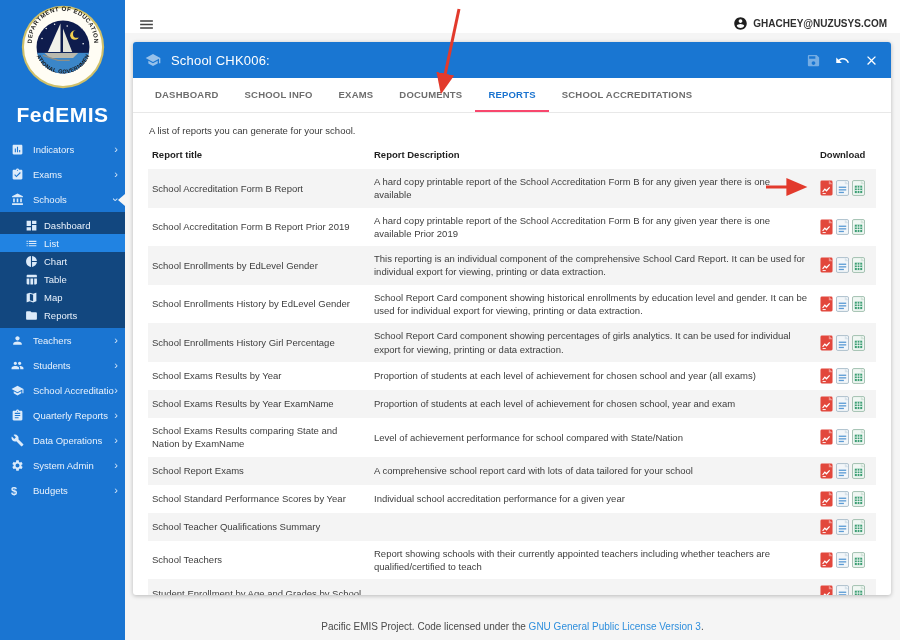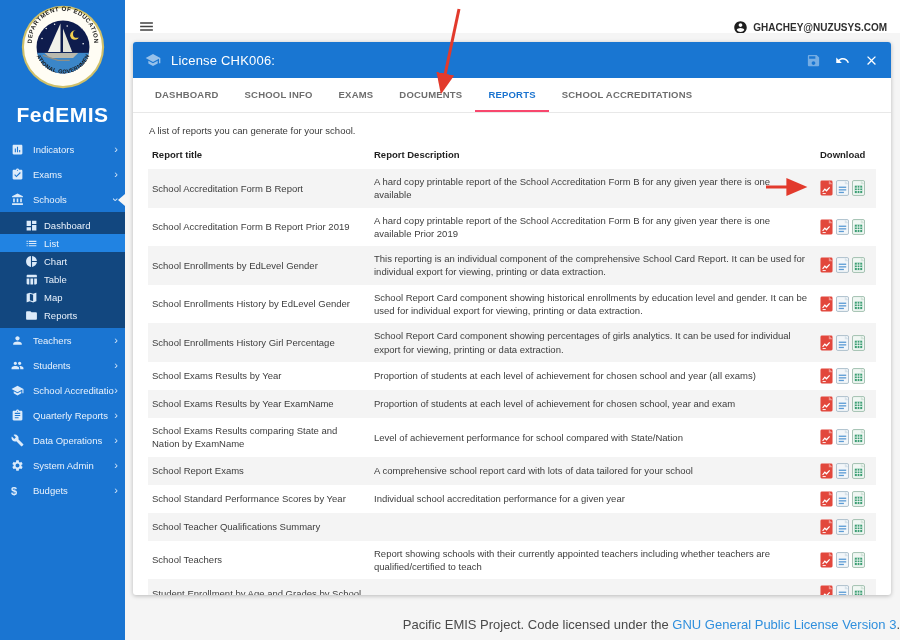--- a/index.html
+++ b/index.html
@@ -20,22 +20,22 @@
   .edge-marker{position:absolute;right:0;top:50%;margin-top:-6px;width:0;height:0;
                border-top:6px solid transparent;border-bottom:6px solid transparent;border-right:7px solid #f5f5f5}
   .submenu{background:#12477f;padding:4px 0}
   .sub-item{display:flex;align-items:center;height:18px;padding-left:25px;color:#e9f2fc;font-size:9.5px;cursor:pointer}
   .sub-item .nav-icon{width:13px;margin-right:6px}
   .sub-item.active{background:#2183e2}
   .dollar{font-size:11px;font-weight:bold;color:#dcebfa}
 
   
   .main{position:absolute;left:125px;top:0;width:775px;height:640px}
-  .topbar{height:39px;background:#fff;border-bottom:1px solid #e2e2e2;display:flex;align-items:flex-end;
-          padding:3px 13px;box-sizing:border-box}
+  .topbar{height:39px;background:#fff;border-bottom:1px solid #e2e2e2;display:flex;align-items:flex-start;
+          padding:16px 13px;box-sizing:border-box}
   .hamburger{display:flex;color:#424242;cursor:pointer}
   .user{margin-left:auto;display:flex;align-items:center;gap:5px;font-size:10px;font-weight:bold;color:#2e2e2e}
   .user-icon{display:flex;color:#1f1f1f}
   .content{position:absolute;top:33px;left:0;right:0;bottom:0;background:#f5f5f5}
 
   .card{position:absolute;left:8px;top:9px;width:758px;height:553px;background:#fff;border-radius:3px;
         box-shadow:0 1px 4px rgba(0,0,0,.25);overflow:hidden}
   .card-header{height:36px;background:#1976d2;display:flex;align-items:center;padding:0 12px;color:#fff}
   .cap-icon{display:flex;color:#fff;opacity:.55}
   .card-title{font-size:13px;font-weight:500;margin-left:10px;letter-spacing:.2px}
@@ -51,21 +51,21 @@
   .subtitle{font-size:9.5px;color:#393939;padding:12px 16px 6px}
 
   .rtable{margin:1px 15px 0}
   .thead,.trow{display:grid;grid-template-columns:210px 1fr 52px;column-gap:12px;align-items:center}
   .thead{font-size:9.5px;font-weight:bold;color:#1f1f1f;padding:6px 4px 9px}
   .trow{font-size:9.5px;color:#3d3d3d;padding:6px 4px;line-height:1.4}
   .trow.striped{background:#f4f4f4}
   .col-dl{display:flex;gap:3px}
   .file-ic{display:flex;cursor:pointer}
 
-  .footer{position:absolute;left:0;right:0;bottom:8px;text-align:right;font-size:13px;color:#4a4a4a}
+  .footer{position:absolute;left:0;right:0;bottom:8px;text-align:center;font-size:10px;color:#4a4a4a}
   .footer .link{color:#2f8fdd;cursor:pointer}
 
   .arrows{position:absolute;left:0;top:0;z-index:10;pointer-events:none}
 </style>
 </head>
 <body>
 
 <div class="sidebar">
   <div class="logo-wrap">
     <svg width="84" height="84" viewBox="0 0 100 100">
@@ -273,21 +273,21 @@
   </div>
 
   <div class="content">
     <div class="card">
       <div class="card-header">
         <span class="cap-icon">
           <svg viewBox="0 0 24 24" width="16" height="16" fill="currentColor">
               <path d="M12 3L1 9l11 6 9-4.91V17h2V9L12 3zM5 13.18v4L12 21l7-3.82v-4L12 17l-7-3.82z"></path>
             </svg>
         </span>
-        <span class="card-title">License CHK006:</span>
+        <span class="card-title">School CHK006:</span>
         <span class="header-actions">
           <span class="hdr-ic disabled">
             <svg viewBox="0 0 24 24" width="15" height="15" fill="currentColor">
                 <path d="M17 3H5c-1.11 0-2 .9-2 2v14c0 1.1.89 2 2 2h14c1.1 0 2-.9 2-2V7l-4-4zm-5 16c-1.66 0-3-1.34-3-3s1.34-3 3-3 3 1.34 3 3-1.34 3-3 3zm3-10H5V5h10v4z"></path>
               </svg>
           </span>
           <span class="hdr-ic">
             <svg viewBox="0 0 24 24" width="15" height="15" fill="currentColor">
                 <path d="M12.5 8c-2.65 0-5.05.99-6.9 2.6L2 7v9h9l-3.62-3.62c1.39-1.16 3.16-1.88 5.12-1.88 3.54 0 6.55 2.31 7.6 5.5l2.37-.78C21.08 11.03 17.15 8 12.5 8z"></path>
               </svg>

